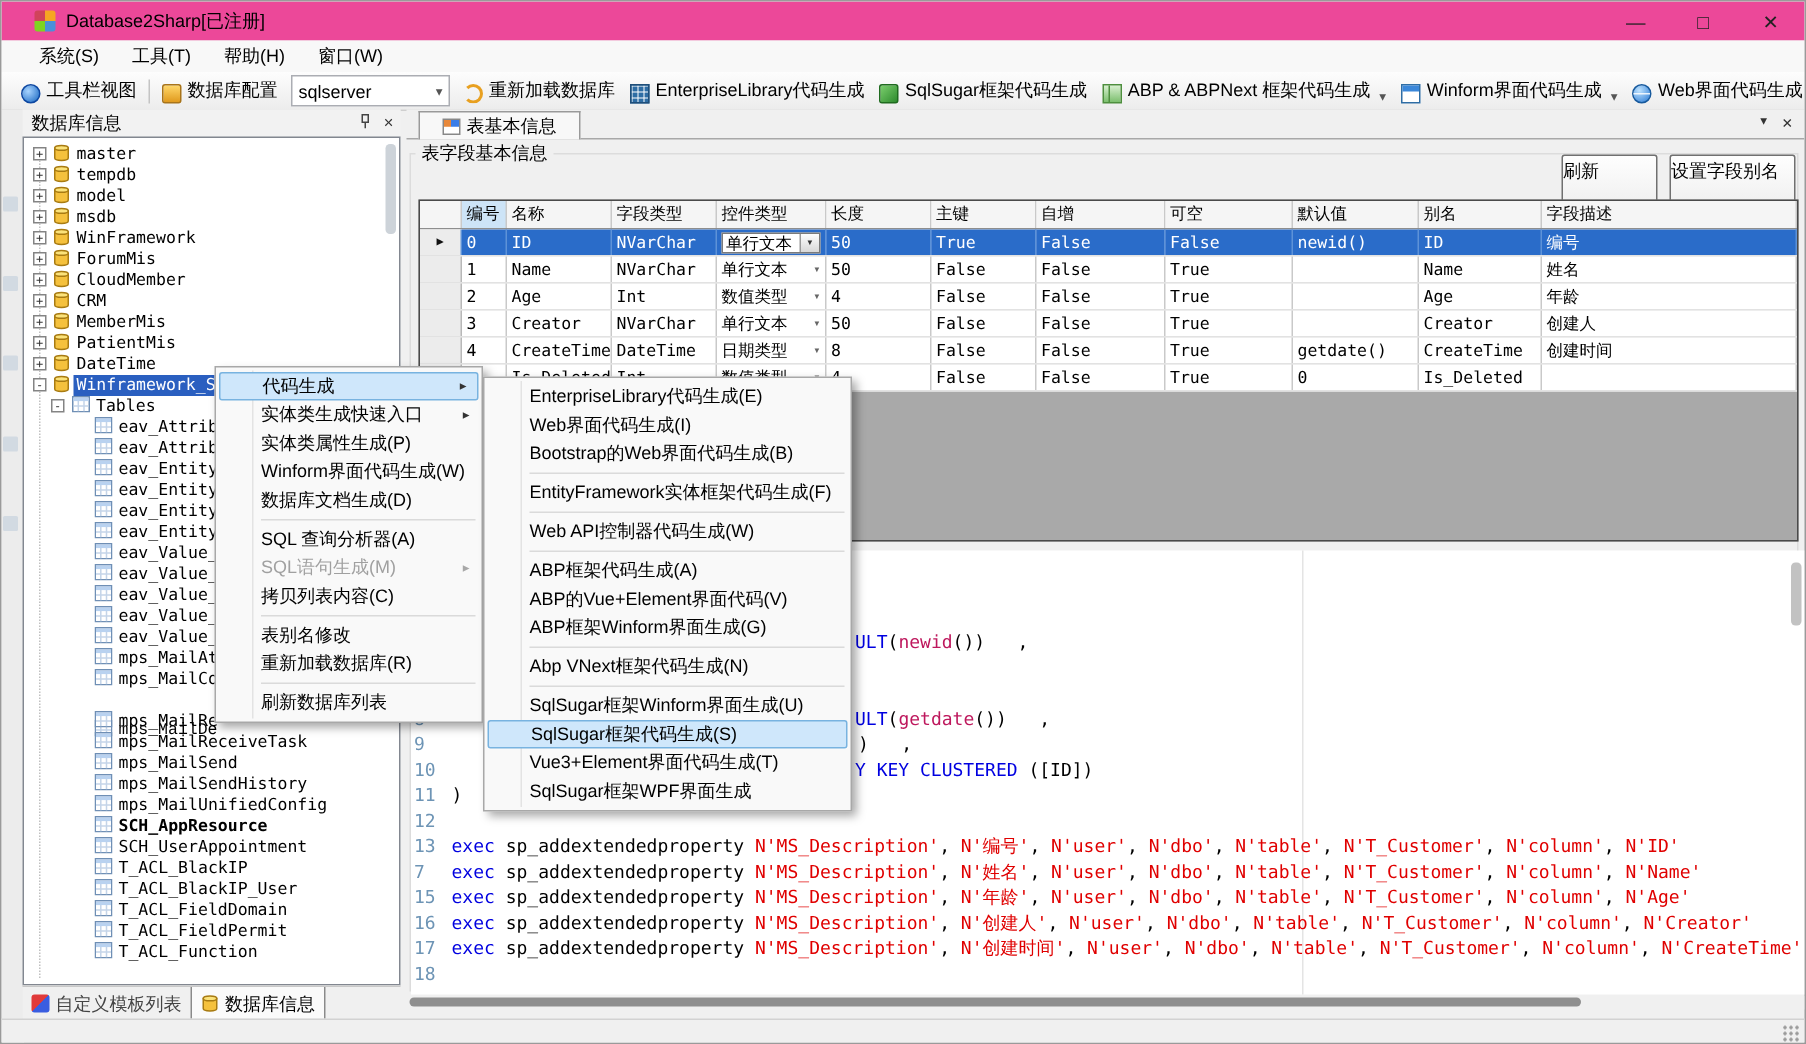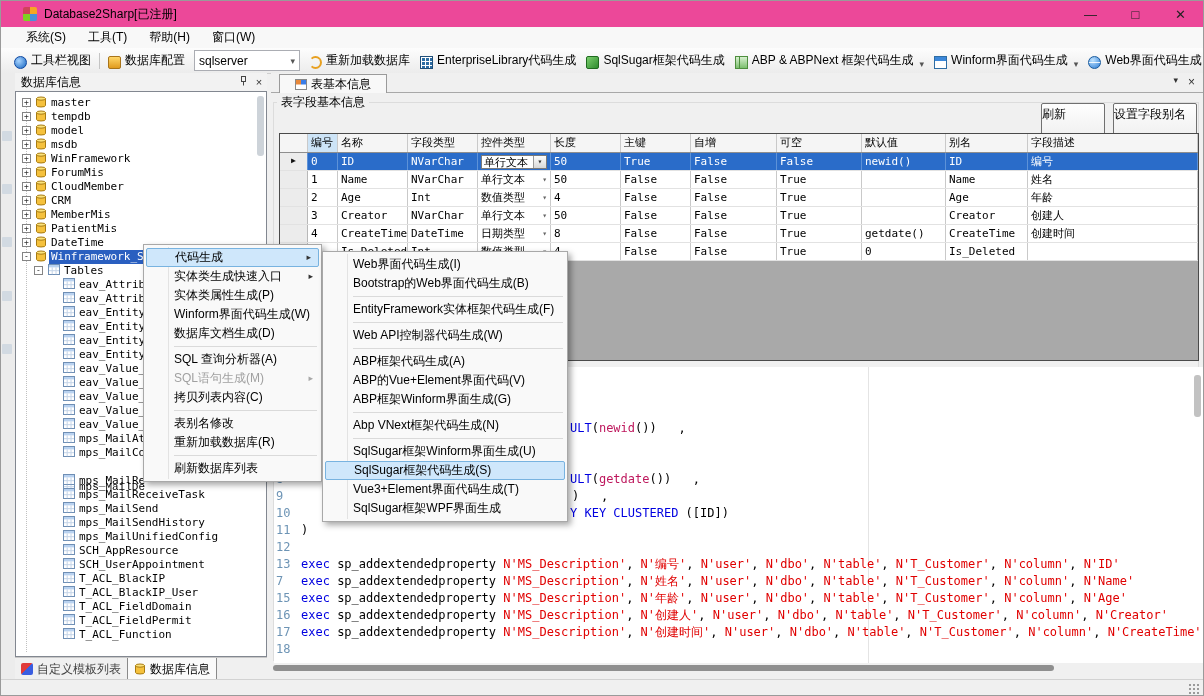--- a/index.html
+++ b/index.html
@@ -491,21 +491,21 @@
         <div class="trow" style="top: 438px;">
           <div class="ticon" style="left: 47px;"><svg width="12" height="11" viewBox="0 0 12 11">
               <rect x="0.5" y="0.5" width="11" height="10" fill="#fff" stroke="#6f8fb5"></rect>
               <rect x="1" y="1" width="10" height="2.4" fill="#b9d2f0"></rect>
               <line x1="4.2" y1="3.4" x2="4.2" y2="10.2" stroke="#c4d4e8"></line>
               <line x1="8" y1="3.4" x2="8" y2="10.2" stroke="#c4d4e8"></line>
               <line x1="1" y1="6.7" x2="11" y2="6.7" stroke="#c4d4e8"></line>
             </svg></div>
           <div class="tlabel" style="left: 61px;">mps_MailUnifiedConfig</div>
         </div>
-        <div class="trow" style="top: 452px;">
+        <div class="trow" style="top: 452px; font-weight: bold;">
           <div class="ticon" style="left: 47px;"><svg width="12" height="11" viewBox="0 0 12 11">
               <rect x="0.5" y="0.5" width="11" height="10" fill="#fff" stroke="#6f8fb5"></rect>
               <rect x="1" y="1" width="10" height="2.4" fill="#b9d2f0"></rect>
               <line x1="4.2" y1="3.4" x2="4.2" y2="10.2" stroke="#c4d4e8"></line>
               <line x1="8" y1="3.4" x2="8" y2="10.2" stroke="#c4d4e8"></line>
               <line x1="1" y1="6.7" x2="11" y2="6.7" stroke="#c4d4e8"></line>
             </svg></div>
           <div class="tlabel" style="left: 61px;">SCH_AppResource</div>
         </div>
         <div class="trow" style="top: 466px;">
@@ -796,20 +796,23 @@
         <div>重新加载数据库(R)</div>
       </div>
       <div class="m-sep"></div>
       <div class="m-item">
         <div>刷新数据库列表</div>
       </div>
     </div>
 
   <div class="cmenu" id="menu2">
       <div class="m-item">
+        <div>EnterpriseLibrary代码生成(E)</div>
+      </div>
+      <div class="m-item">
         <div>Web界面代码生成(I)</div>
       </div>
       <div class="m-item">
         <div>Bootstrap的Web界面代码生成(B)</div>
       </div>
       <div class="m-sep"></div>
       <div class="m-item">
         <div>EntityFramework实体框架代码生成(F)</div>
       </div>
       <div class="m-sep"></div>

